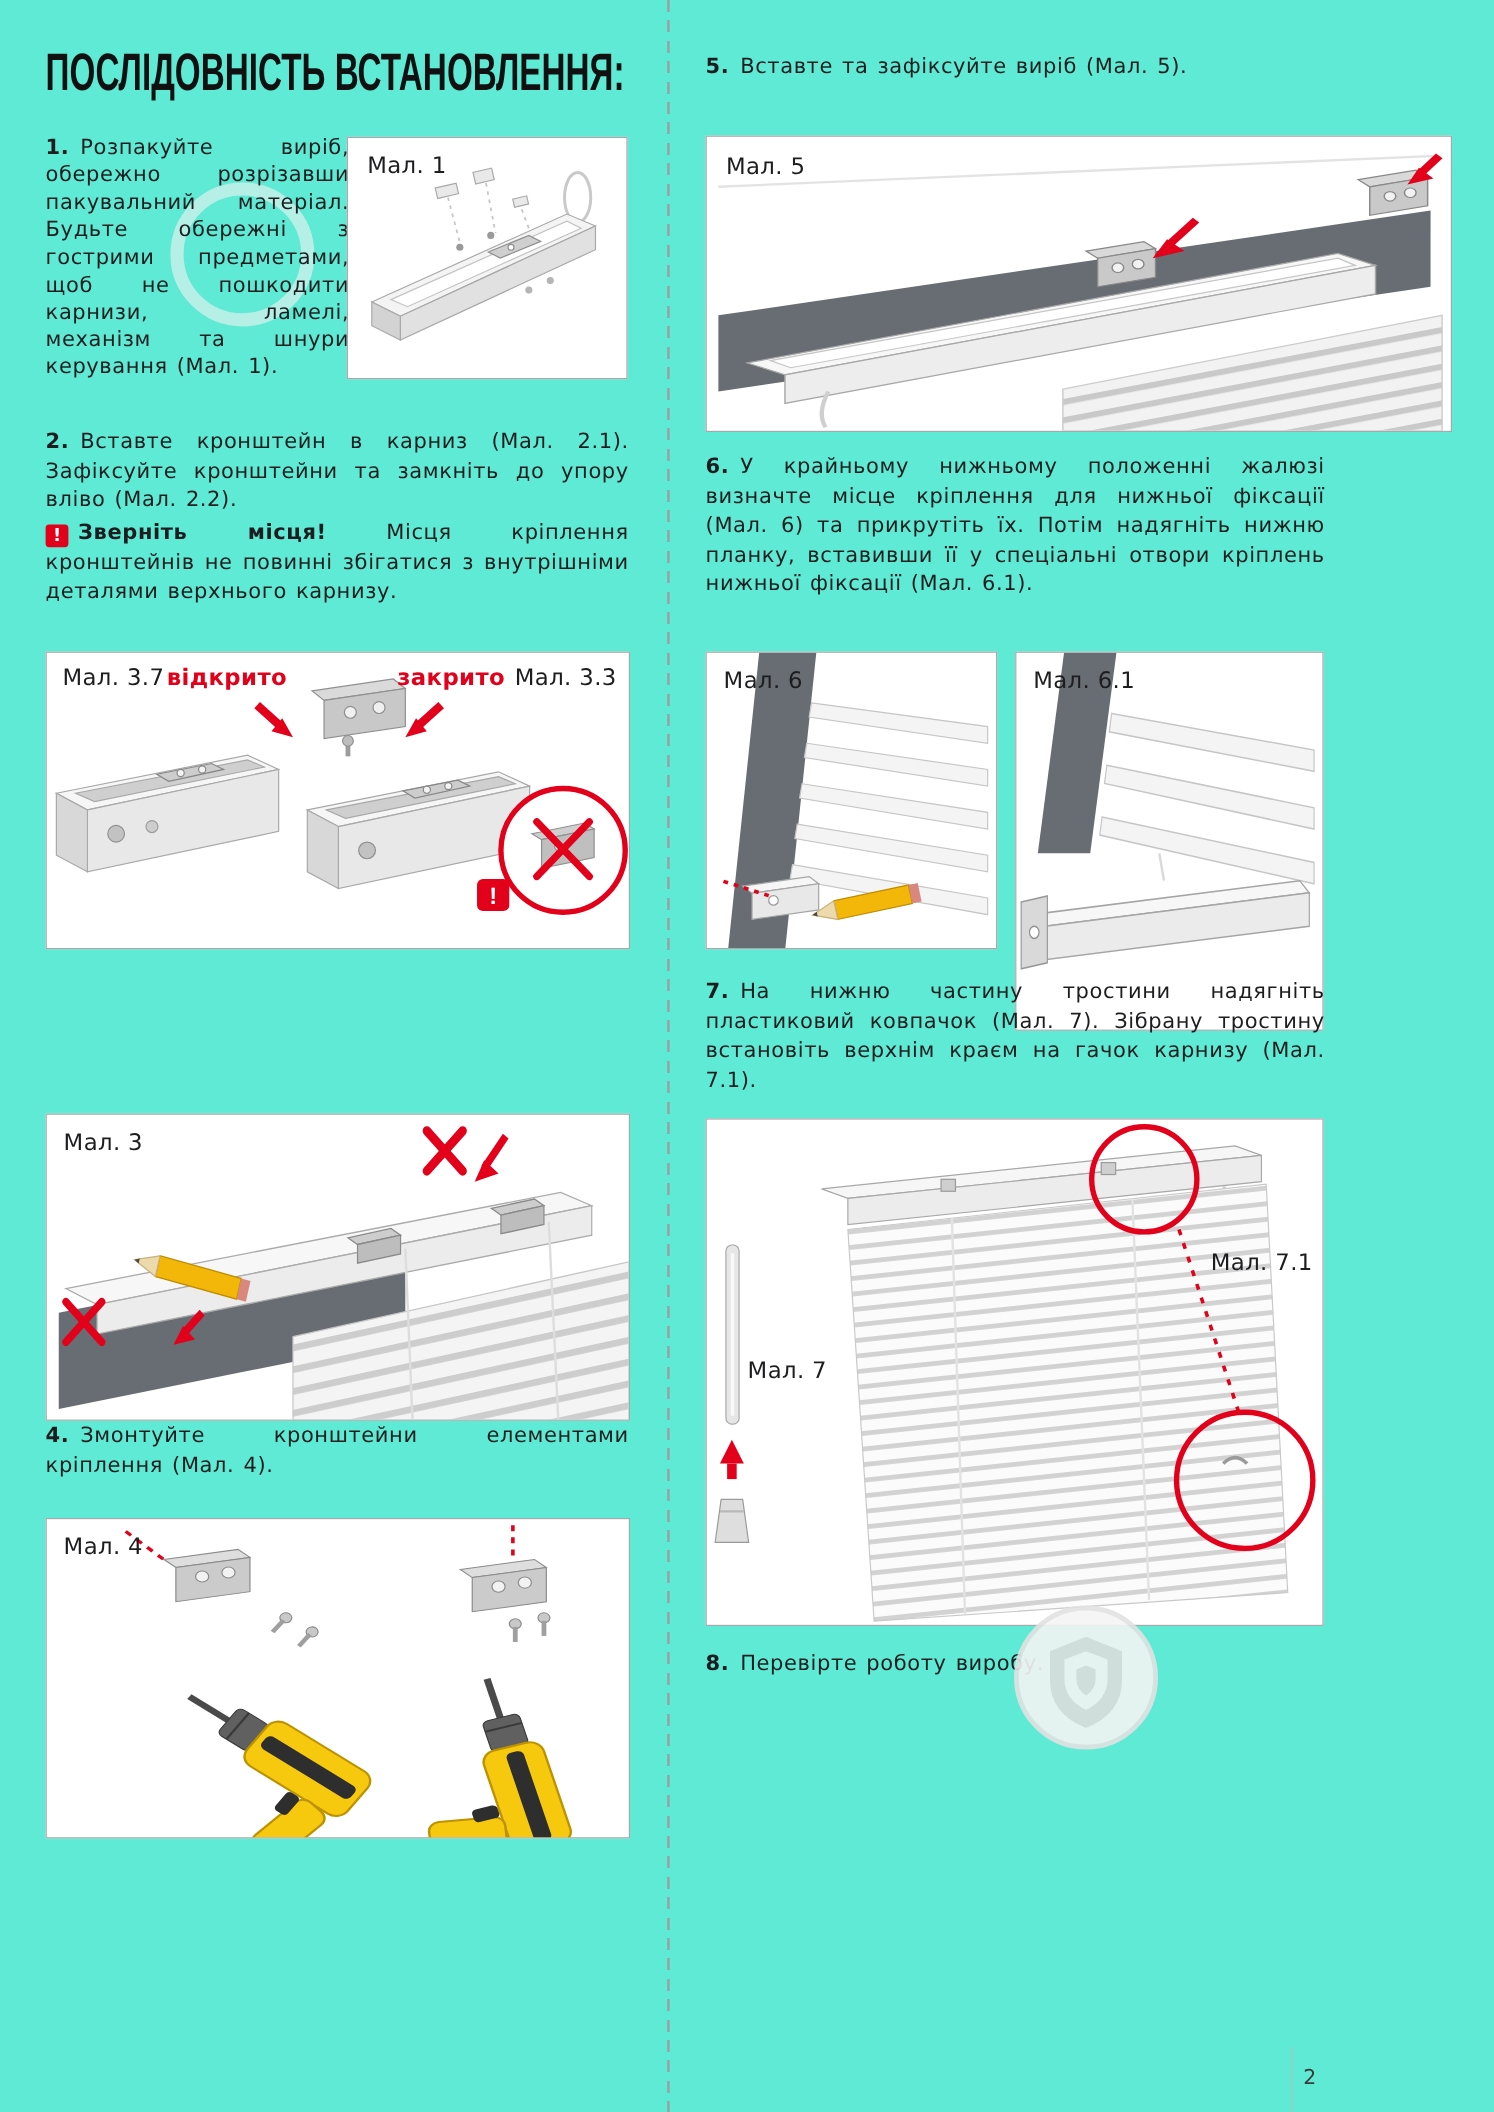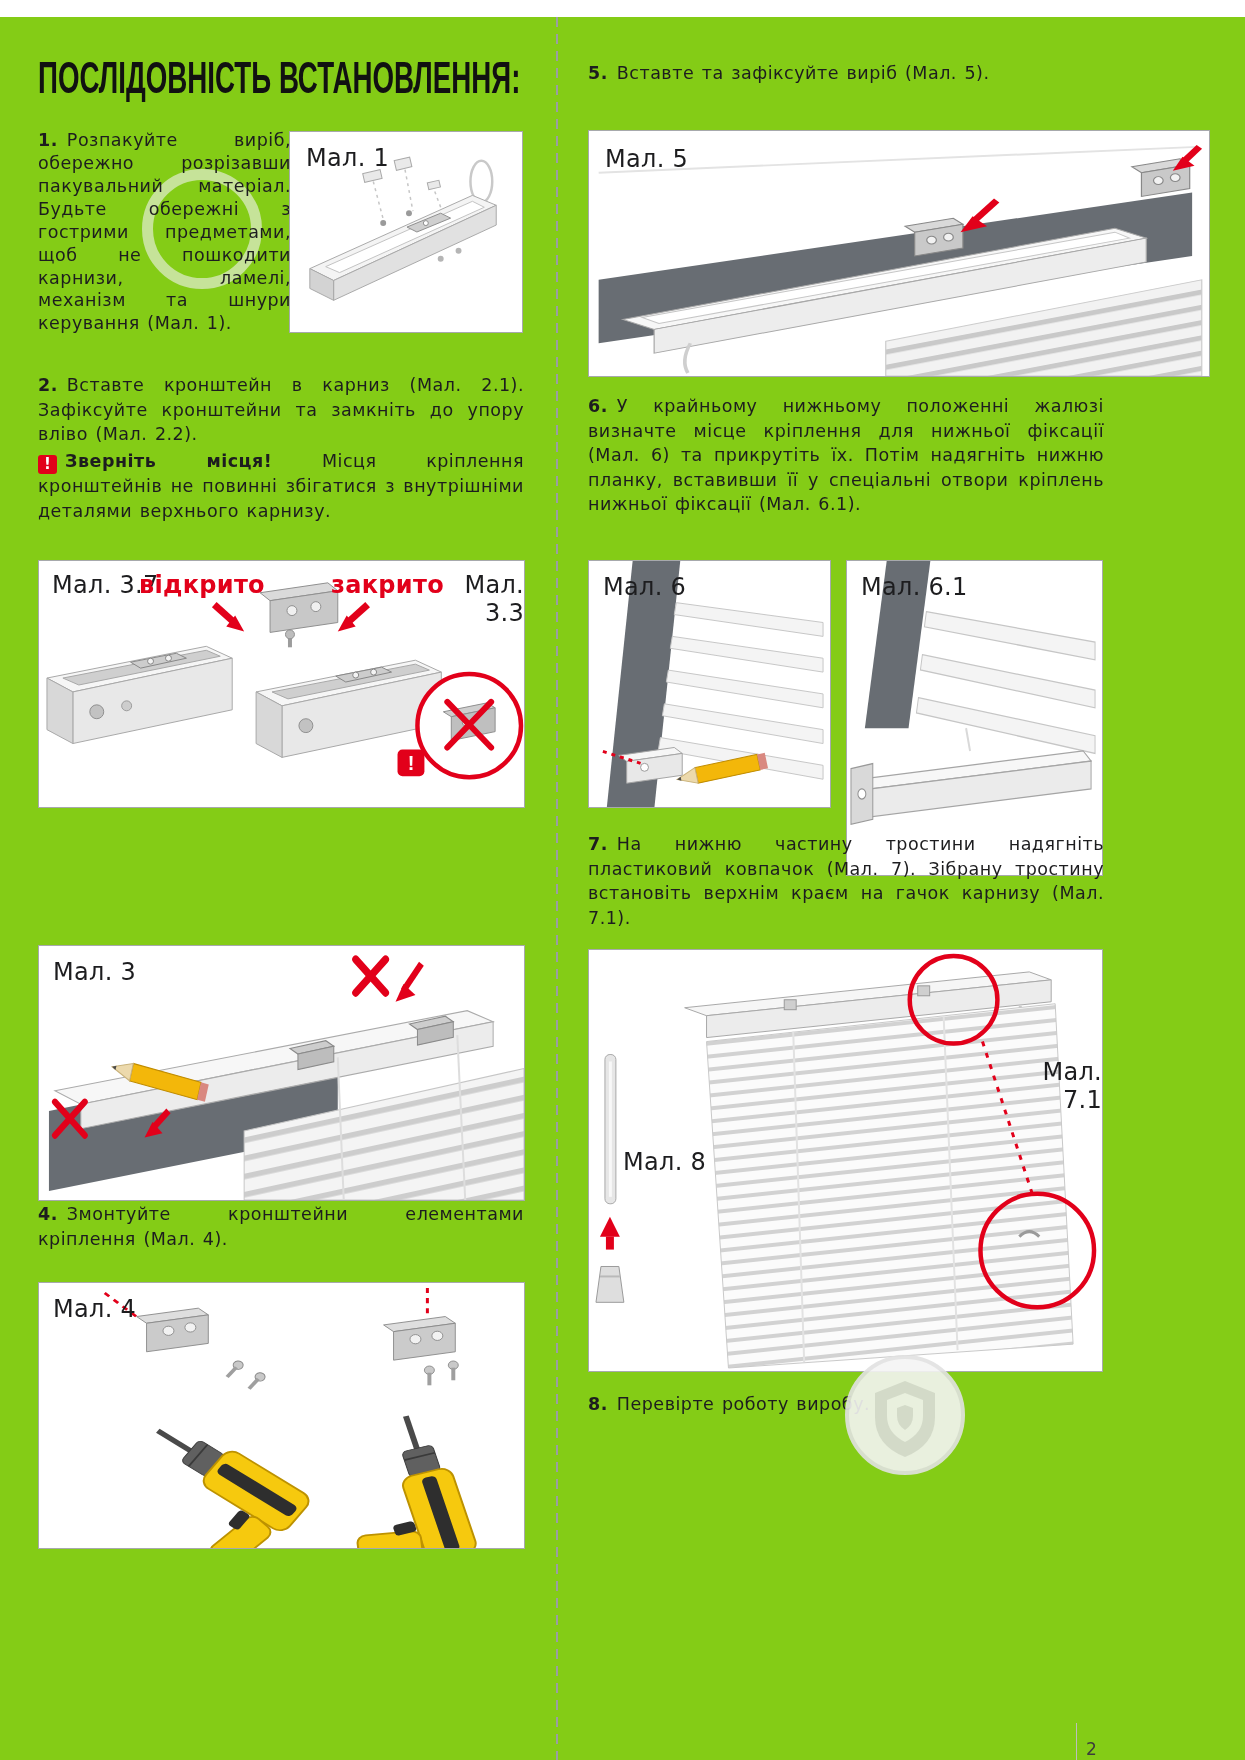--- a/index.html
+++ b/index.html
@@ -1,19 +1,19 @@
 <!DOCTYPE html>
 <html><head>
 <meta charset="utf-8">
 <style>
   * { margin:0; padding:0; box-sizing:border-box; }
   html,body { background:#ffffff; }
   body { width:1245px; height:1760px; position:relative;
          font-family:"DejaVu Sans","Liberation Sans",sans-serif; color:#1d1d1f; }
-  .page { position:absolute; inset:0; overflow:hidden; background:#84cc16;margin-top:17px; }
+  .page { position:absolute; inset:0; overflow:hidden; background:#5eead4; }
 
   .divider { position:absolute; left:556px; top:0; width:2px; height:1760px;
     background:repeating-linear-gradient(to bottom,#9b9ea3 0 10px,transparent 10px 17px); }
 
   .title { position:absolute; left:38px; top:36px; font-size:44px; font-weight:bold;
     white-space:nowrap; transform:scaleX(.63); transform-origin:0 0; color:#111;
     font-family:"Liberation Sans","DejaVu Sans",sans-serif; }
 
   .step { position:absolute; font-size:17.5px; line-height:1.4; text-align:justify;
     letter-spacing:.5px; word-spacing:1.5px; }
@@ -27,21 +27,21 @@
   .step6 { left:588px; top:377px; width:516px; }
   .step7 { left:588px; top:815px; width:516px; }
   .step8 { left:588px; top:1375px; width:516px; text-align:left; }
 
   .warn-icon { display:inline-block; width:19px; height:19px; background:#e2001a; color:#fff;
     font-weight:bold; text-align:center; line-height:19px; font-size:15px; border-radius:3px;
     margin-right:8px; vertical-align:-2px; letter-spacing:0; }
 
   .fig { position:absolute; border:1px solid #a7a9ac; background:#fff; }
   .fig svg.draw { position:absolute; left:0; top:0; width:100%; height:100%; }
-  .figlabel { position:absolute; font-size:24px; color:#1d1d1f; z-index:2; letter-spacing:.3px;text-align:right; }
+  .figlabel { position:absolute; font-size:19px; color:#1d1d1f; z-index:2; letter-spacing:.3px; }
   .figlabel.red { color:#e2001a; font-weight:bold; }
 
   .fig1  { left:289px; top:114px; width:234px; height:202px; }
   .fig2  { left:38px;  top:543px; width:487px; height:248px; }
   .fig3  { left:38px;  top:928px; width:487px; height:256px;text-decoration:underline; }
   .fig4  { left:38px;  top:1265px; width:487px; height:267px; }
   .fig5  { left:588px; top:113px; width:622px; height:247px; }
   .fig6  { left:588px; top:543px; width:243px; height:248px; }
   .fig61 { left:846px; top:543px; width:257px; height:316px; }
   .fig7  { left:588px; top:932px; width:515px; height:423px; }
@@ -345,21 +345,21 @@
       <g>
         <polygon points="4,164 26,160 26,204 4,208" fill="#d9d9d9" stroke="#999999"></polygon>
         <circle cx="15" cy="184" r="4" fill="#ffffff" stroke="#909090"></circle>
       </g>
     </svg>
   </div>
 
   <p class="step step7"><b class="num">7.</b><span>На нижню частину тростини надягніть пластиковий ковпачок (Мал. 7). Зібрану тростину встановіть верхнім краєм на гачок карнизу (Мал. 7.1).</span></p>
 
   <div class="fig fig7">
-    <span class="figlabel" style="left:34px; top:198px;">Мал. 8</span>
+    <span class="figlabel" style="left:34px; top:198px;">Мал. 7</span>
     <span class="figlabel" style="left:420px; top:108px;">Мал. 7.1</span>
     <svg class="draw" viewBox="0 0 515 423" preserveAspectRatio="none">
       <defs>
         <pattern id="pC" width="13" height="13" patternUnits="userSpaceOnUse" patternTransform="rotate(-6)">
           <rect width="13" height="13" fill="#fbfbfb"></rect>
             <rect width="13" height="4" fill="#d2d2d2"></rect>
         </pattern>
       </defs>
       <rect x="16" y="105" width="11" height="150" rx="5" fill="#e6e6e6" stroke="#a8a8a8"></rect>
       <line x1="21.5" y1="112" x2="21.5" y2="248" stroke="#f8f8f8" stroke-width="3"></line>

